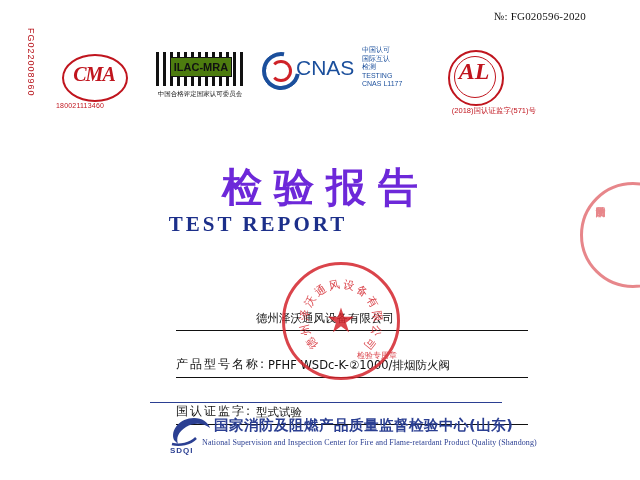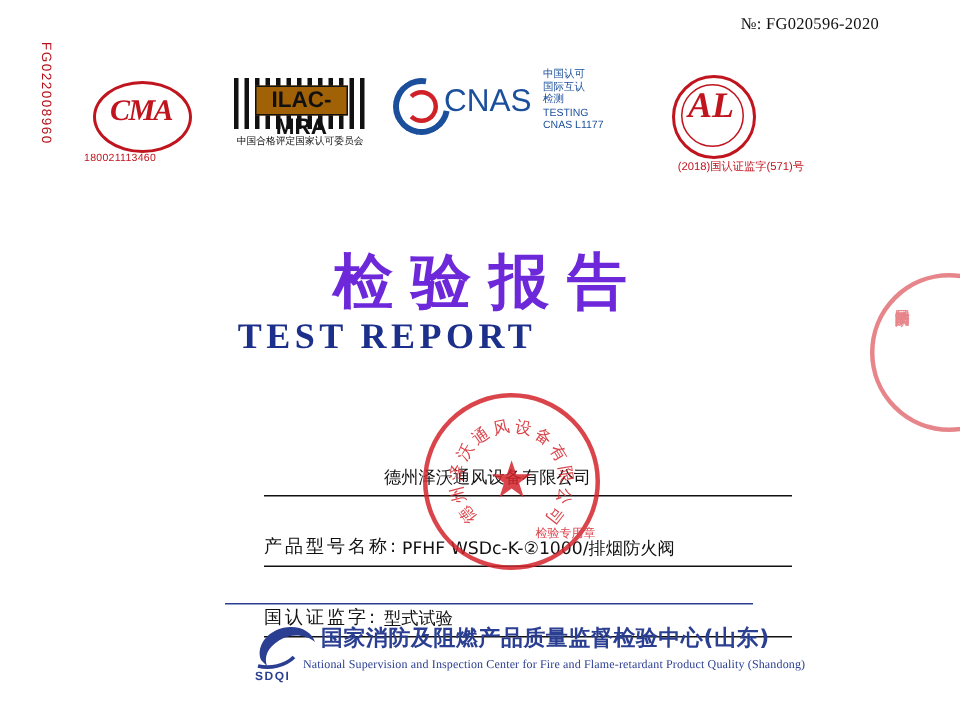--- a/index.html
+++ b/index.html
@@ -115,24 +115,24 @@
     height: 34px;
     background: #111;
     display: block;
   }
   .ilac .centerbox {
     position: absolute;
     left: 14px;
     top: 9px;
     width: 60px;
     height: 18px;
-    background: #a16207;
+    background: #4d7c0f;
     border: 1px solid #111;
     text-align: center;
-    font-size: 15px;
+    font-size: 11px;
     font-weight: bold;
     line-height: 18px;
     font-family: "Liberation Sans", sans-serif;
     color: #111;
   }
   .ilac .sub {
     position: absolute;
     left: 0;
     top: 42px;
     width: 88px;
@@ -259,21 +259,21 @@
     letter-spacing: 12px;
     text-indent: 12px;
     font-family: "DejaVu Sans", sans-serif;
   }
   .title-en {
     position: absolute;
     top: 212px;
     left: 0;
     width: 516px;
     text-align: center;
-    font-size: 24px;
+    font-size: 21px;
     font-weight: bold;
     color: #1c2f8a;
     letter-spacing: 3px;
     font-family: "Liberation Serif", serif;
   }
 
   
   .fields {
     position: absolute;
     left: 176px;

